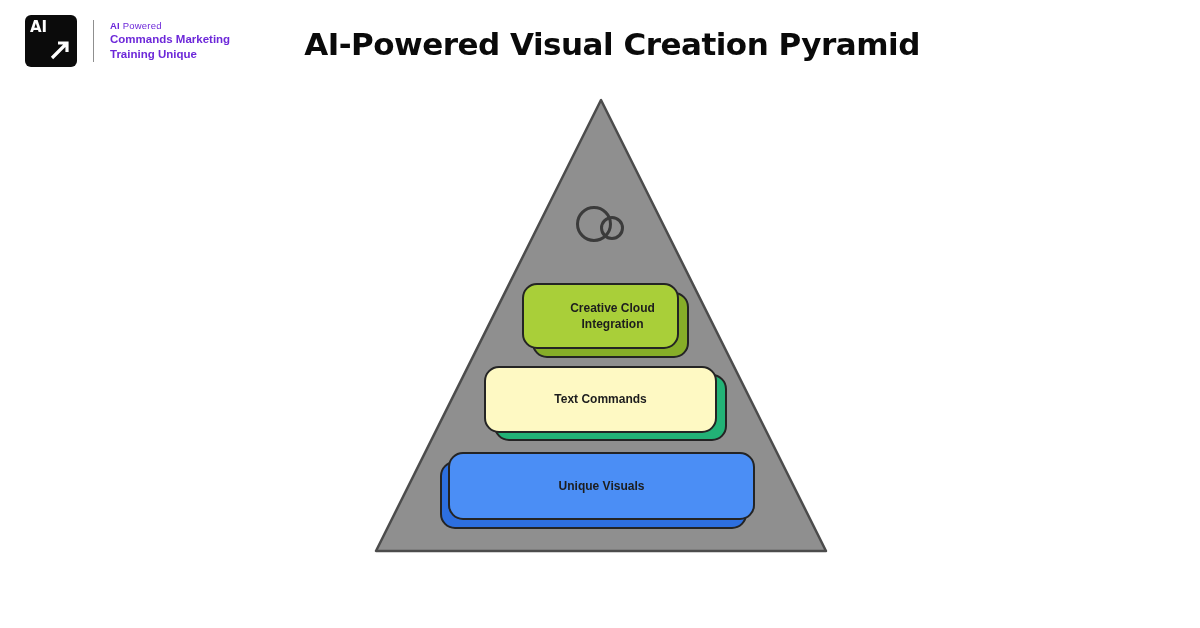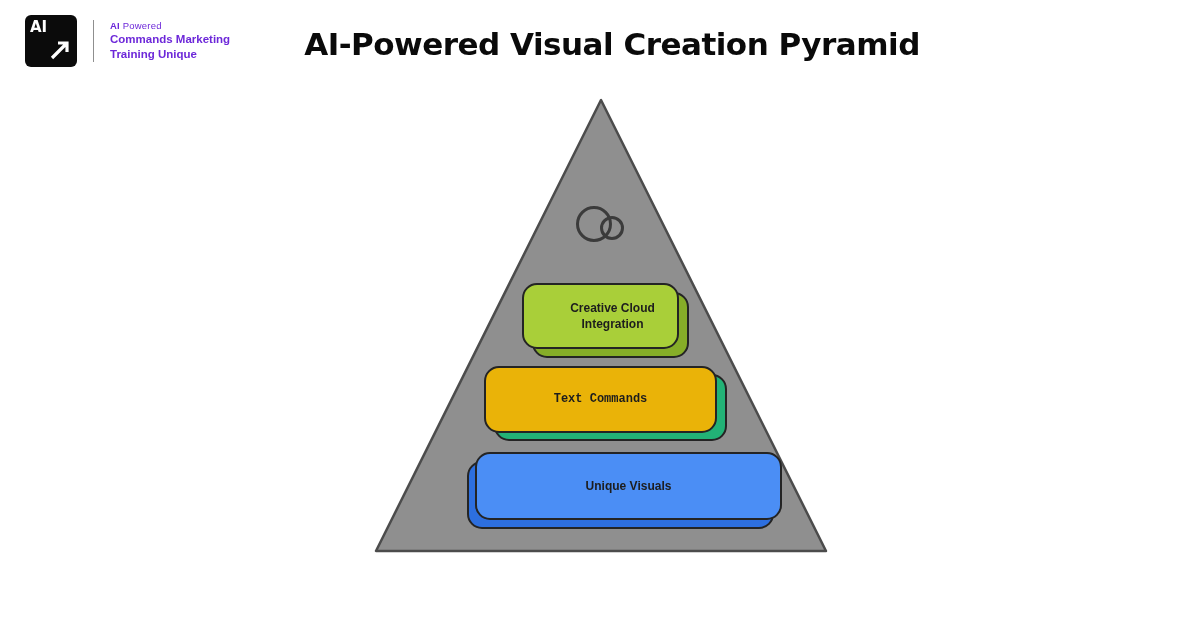--- a/index.html
+++ b/index.html
@@ -60,21 +60,21 @@
     font-weight: bold; font-size: 12px; color: #1d1d1d;
     padding: 0 16px; line-height: 1.35;
   }
 
   .level-1 { left: 522px; top: 283px; width: 157px; height: 66px; }
   .level-1 .level-shadow { left: 10px; top: 9px; }
 
   .level-2 { left: 484px; top: 366px; width: 233px; height: 67px; }
   .level-2 .level-shadow { left: 10px; top: 8px; }
 
-  .level-3 { left: 448px; top: 452px; width: 307px; height: 68px; margin-left: 27px; }
+  .level-3 { left: 448px; top: 452px; width: 307px; height: 68px; }
   .level-3 .level-shadow { left: -8px; top: 9px; }
 </style>
 </head>
 <body>
 
 <div class="stage">
 
   <div class="header-logo">
     <div class="logo-badge">
       <span class="badge-ai">AI</span>
@@ -103,21 +103,21 @@
 
   <div class="level level-1">
     <div class="level-shadow" style="background: rgb(134, 173, 40);"></div>
     <div class="level-box" style="background: rgb(169, 207, 57); padding-left: 40px;">
       <span class="level-label">Creative Cloud Integration</span>
     </div>
   </div>
 
   <div class="level level-2">
     <div class="level-shadow" style="background: rgb(34, 178, 118);"></div>
-    <div class="level-box" style="background: #eab308; font-family: Liberation Mono, monospace;">
+    <div class="level-box" style="background: #fef9c3;">
       <span class="level-label">Text Commands</span>
     </div>
   </div>
 
   <div class="level level-3">
     <div class="level-shadow" style="background: rgb(45, 111, 223);"></div>
     <div class="level-box" style="background: rgb(75, 142, 245);">
       <span class="level-label">Unique Visuals</span>
     </div>
   </div>

